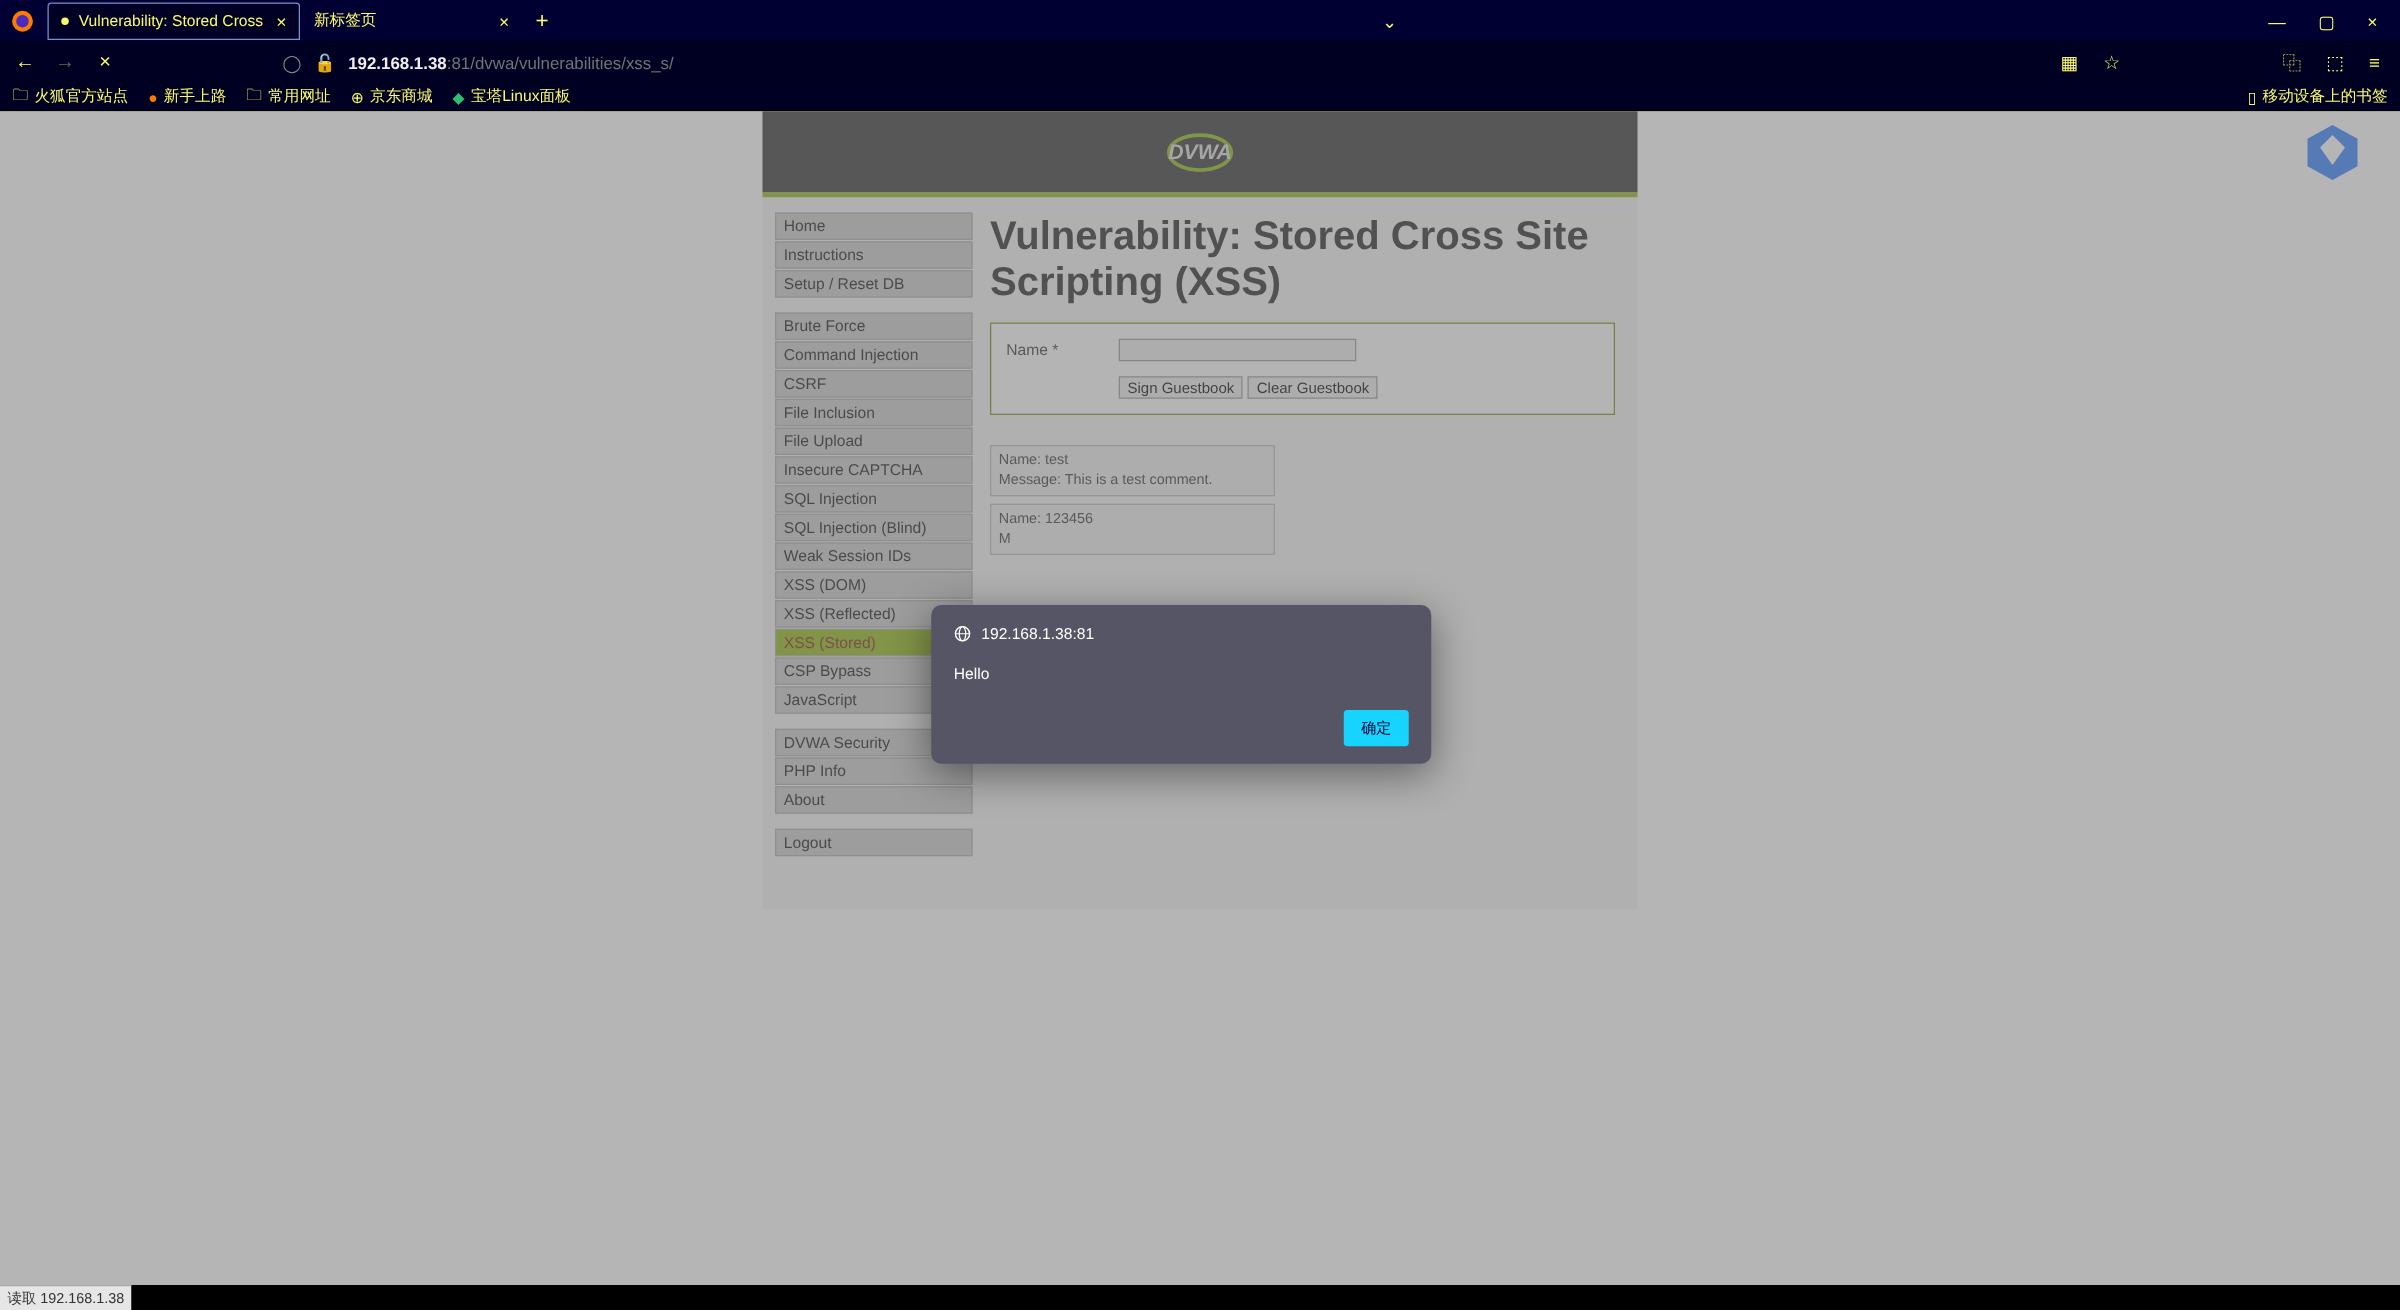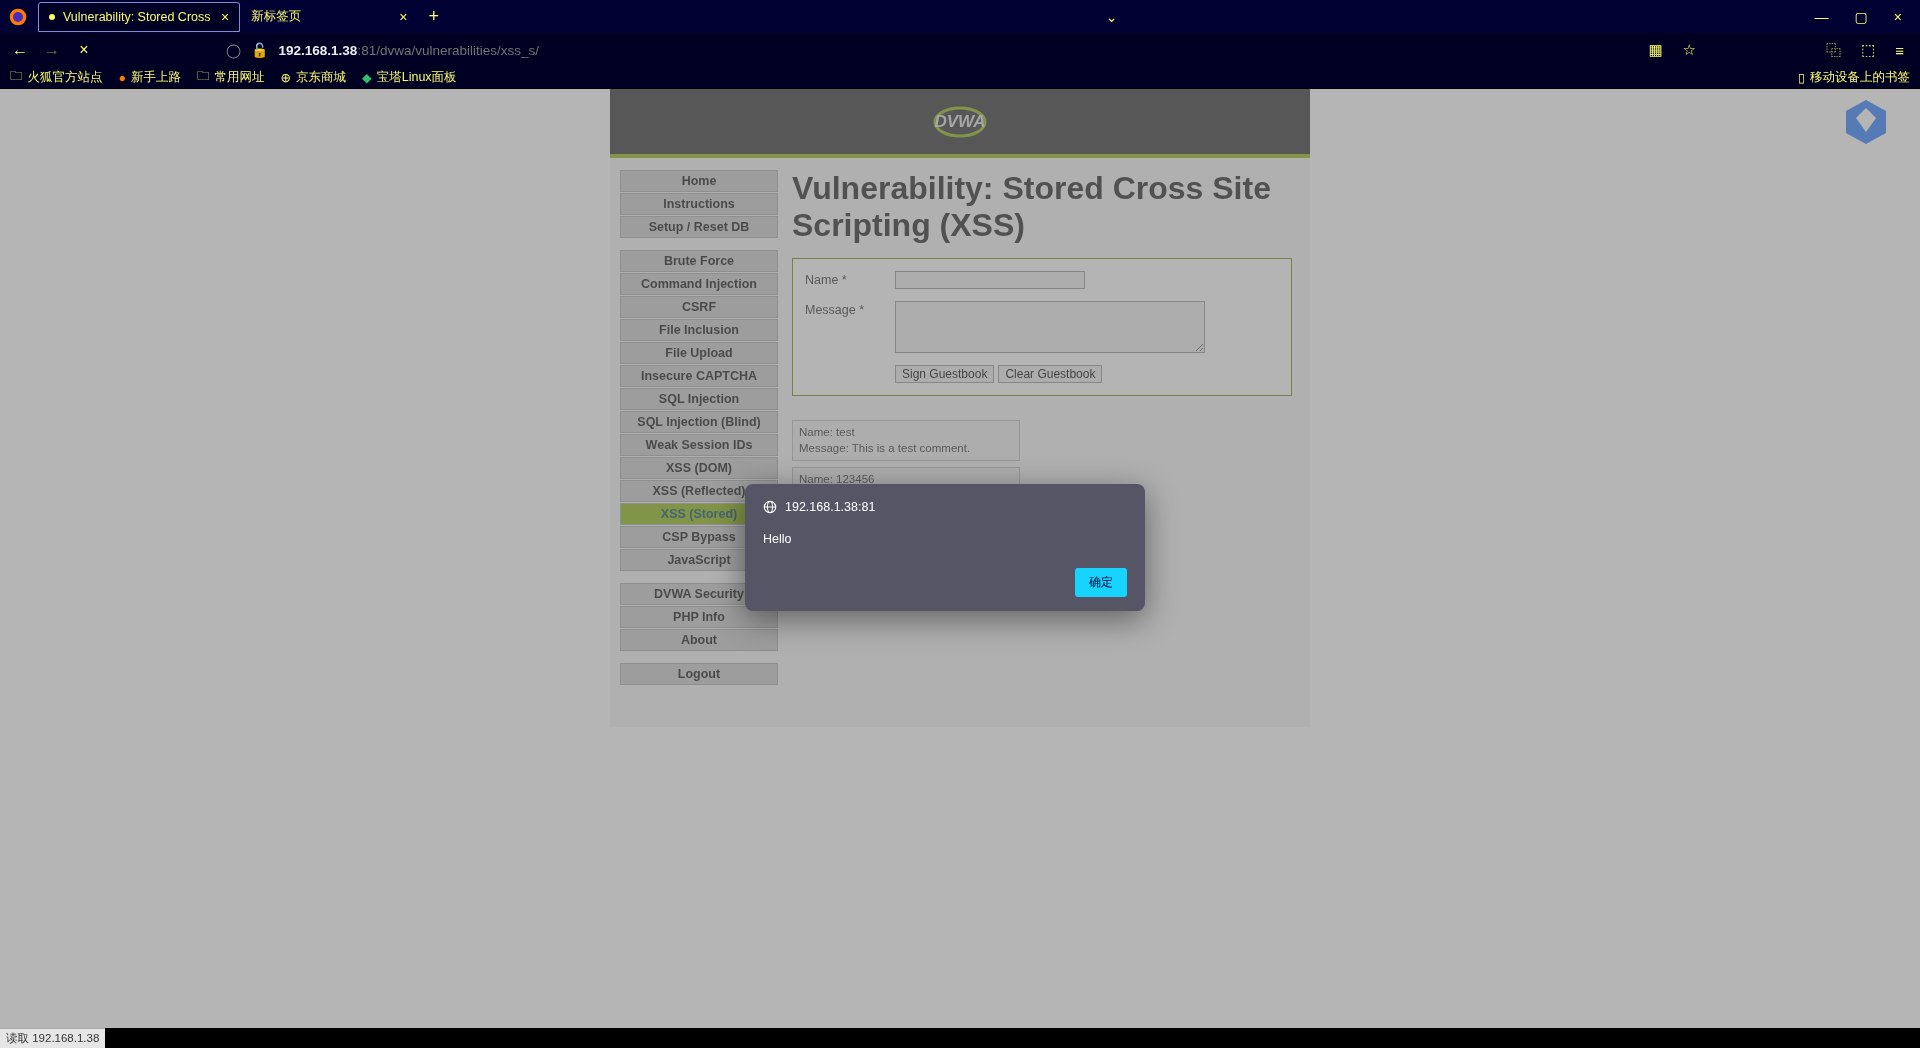--- a/index.html
+++ b/index.html
@@ -42,22 +42,22 @@
 .viewport-dimmer { position:absolute; inset:0; background:rgba(120,120,120,0.55); z-index:50; pointer-events:none; }
 
 
 .dvwa { width:700px; margin:0 auto; background:#fff; }
 .dvwa-header { height:65px; background:#2f2f2f; display:flex; align-items:center; justify-content:center; }
 .dvwa-band { height:4px; background:#8eb50d; }
 .dvwa-body { display:flex; padding:6px 0 30px; background:#f4f4f4; }
 
 .sidebar { width:176px; padding:6px 8px 0 10px; }
 .side-group { margin-bottom:12px; }
-.side-item { display:block; background:#c9c9c9; border:1px solid #aaa; padding:3px 6px; margin-bottom:1px; font-size:12.5px; color:#111; font-weight:bold; cursor:pointer;text-align:center; }
-.side-item.active { background:#8eb50d; color:#0c4a6e; }
+.side-item { display:block; background:#c9c9c9; border:1px solid #aaa; padding:3px 6px; margin-bottom:1px; font-size:12.5px; color:#111; font-weight:normal; cursor:pointer; }
+.side-item.active { background:#8eb50d; color:#7f1d1d; }
 
 .main { flex:1; padding:6px 18px 0 6px; }
 .main h1 { font-size:32px; color:#222; margin-bottom:14px; font-weight:bold; }
 .formbox { border:1px solid #6d8f0a; padding:12px 12px 12px 12px; background:#fdfdfd; }
 .frow { display:flex; align-items:flex-start; margin-bottom:12px; }
 .flabel { width:90px; font-size:12.5px; color:#333; padding-top:2px; }
 .ftext { width:190px; height:18px; border:1px solid #999; background:#eee; }
 .ftextarea { width:310px; height:52px; border:1px solid #999; background:#eee; resize:both; }
 .fbtns { margin-left:90px; display:flex; gap:4px; }
 .fbtns button { background:#eee; border:1px solid #999; padding:1px 6px; font-size:12px; cursor:pointer; }
@@ -200,24 +200,20 @@
         </div>
       </div>
 
       <div class="main">
         <h1>Vulnerability: Stored Cross Site Scripting (XSS)</h1>
         <div class="formbox">
           <div class="frow">
             <div class="flabel">Name *</div>
             <input class="ftext" type="text" style="">
           </div>
-          <div class="frow">
-            <div class="flabel">Message *</div>
-            <textarea class="ftextarea" style=""></textarea>
-          </div>
           <div class="fbtns">
             <button>Sign Guestbook</button>
             <button>Clear Guestbook</button>
           </div>
         </div>
 
         <div class="entries">
           <div class="entry">
             <div>Name: test</div>
             <div>Message: This is a test comment.</div>

